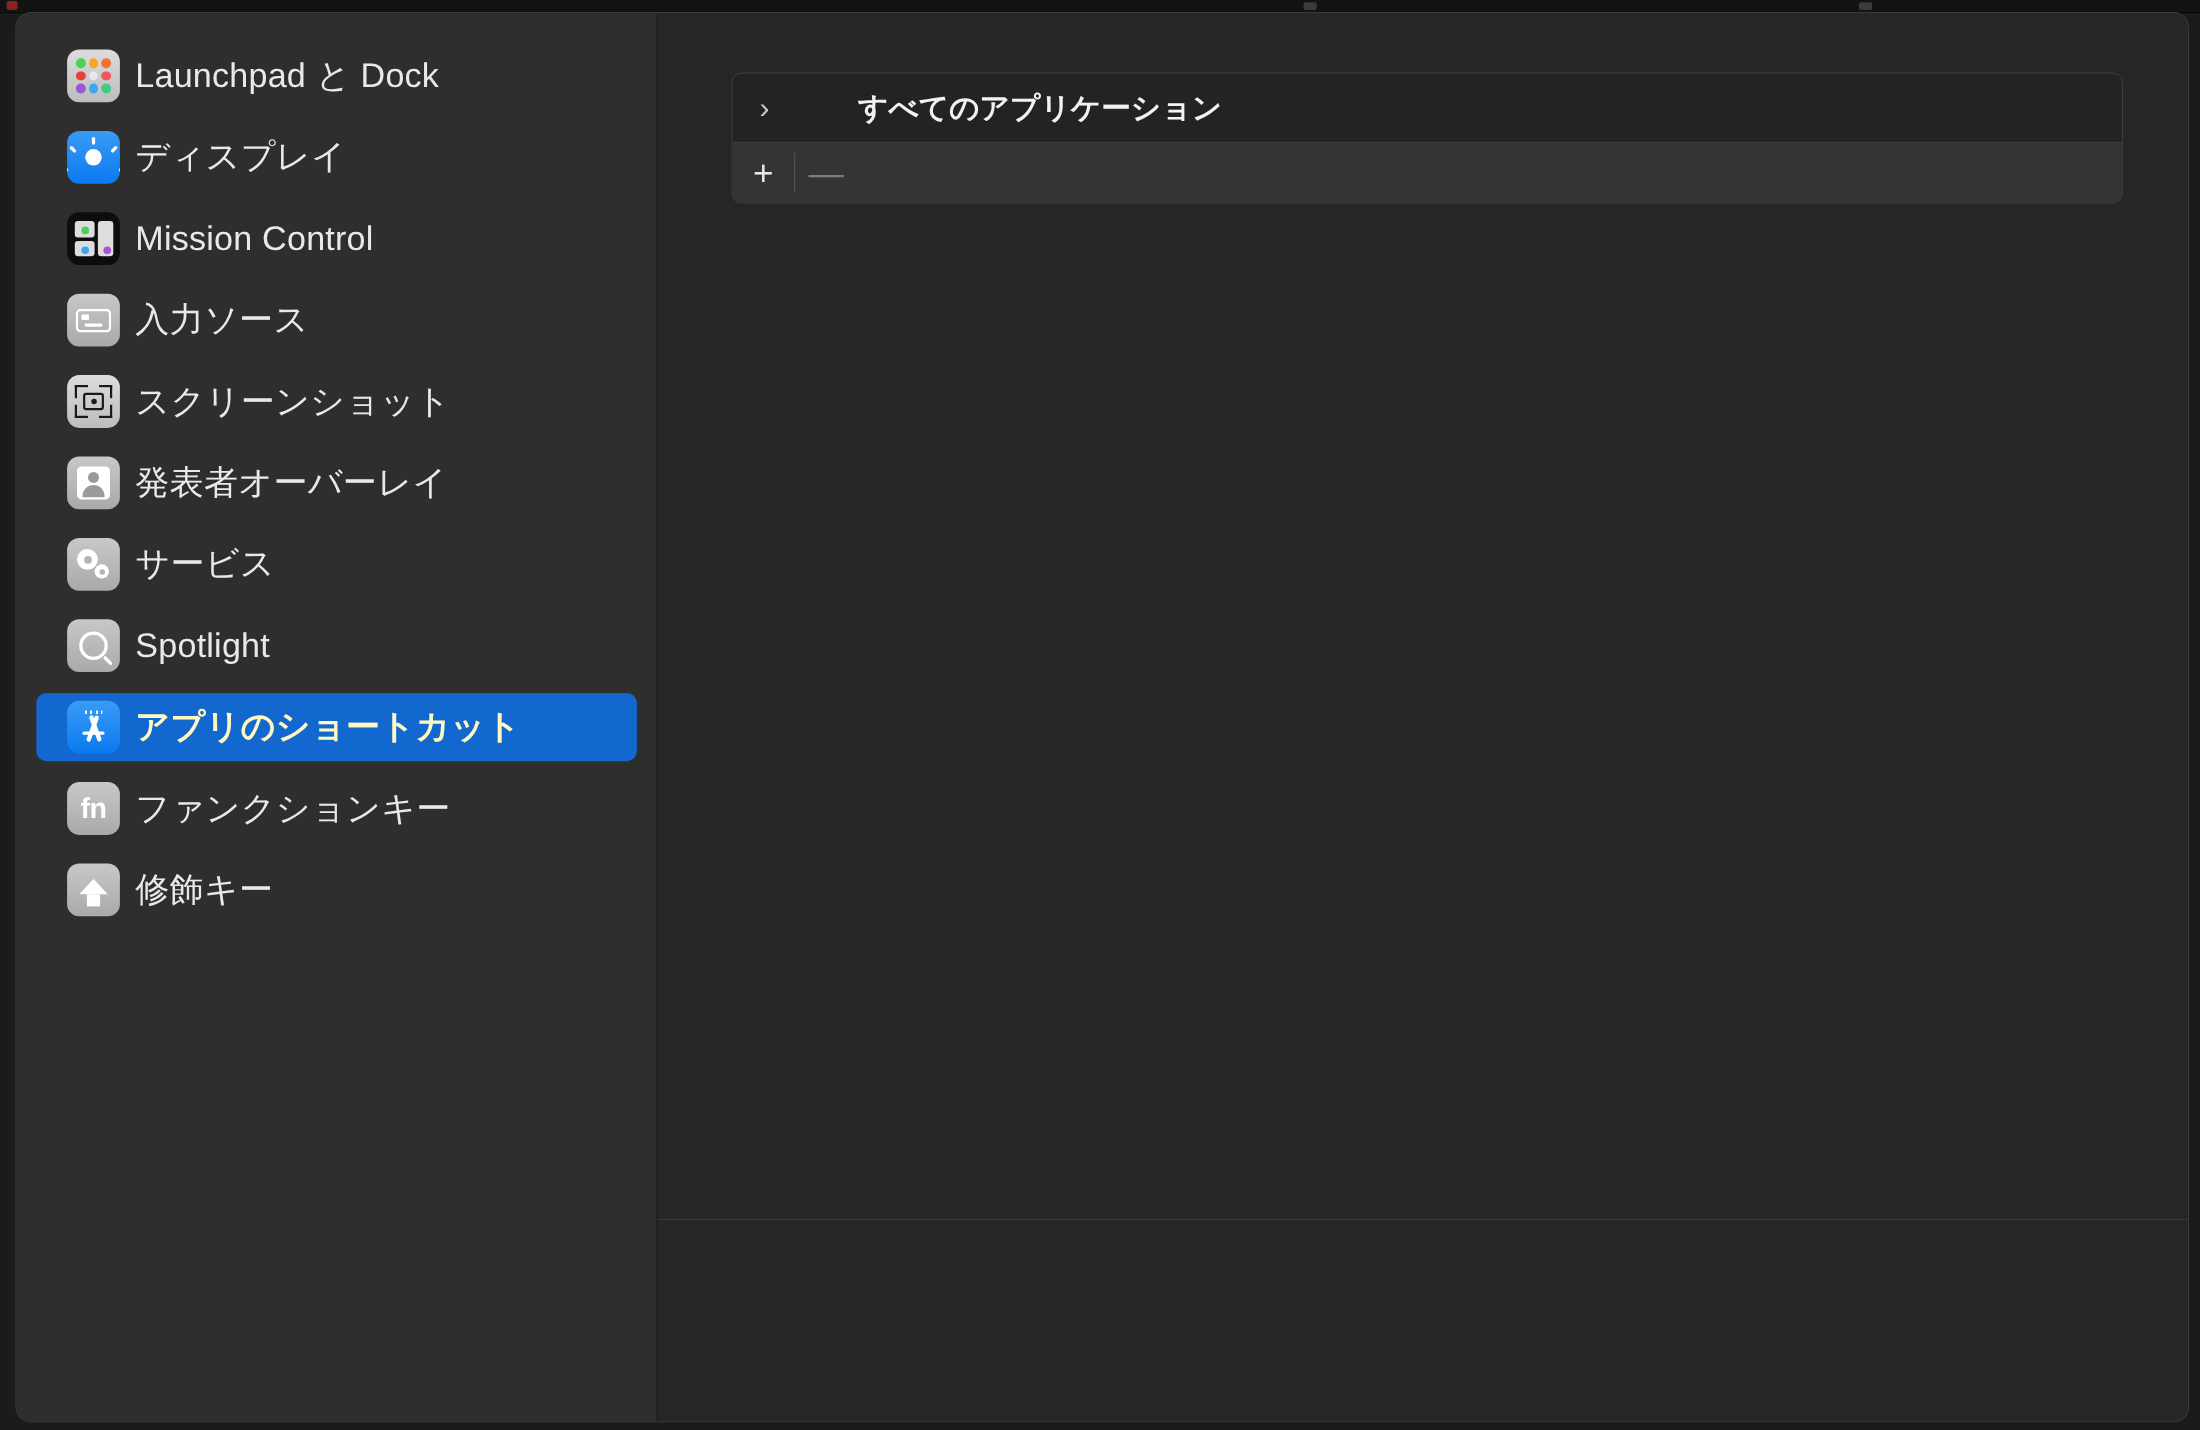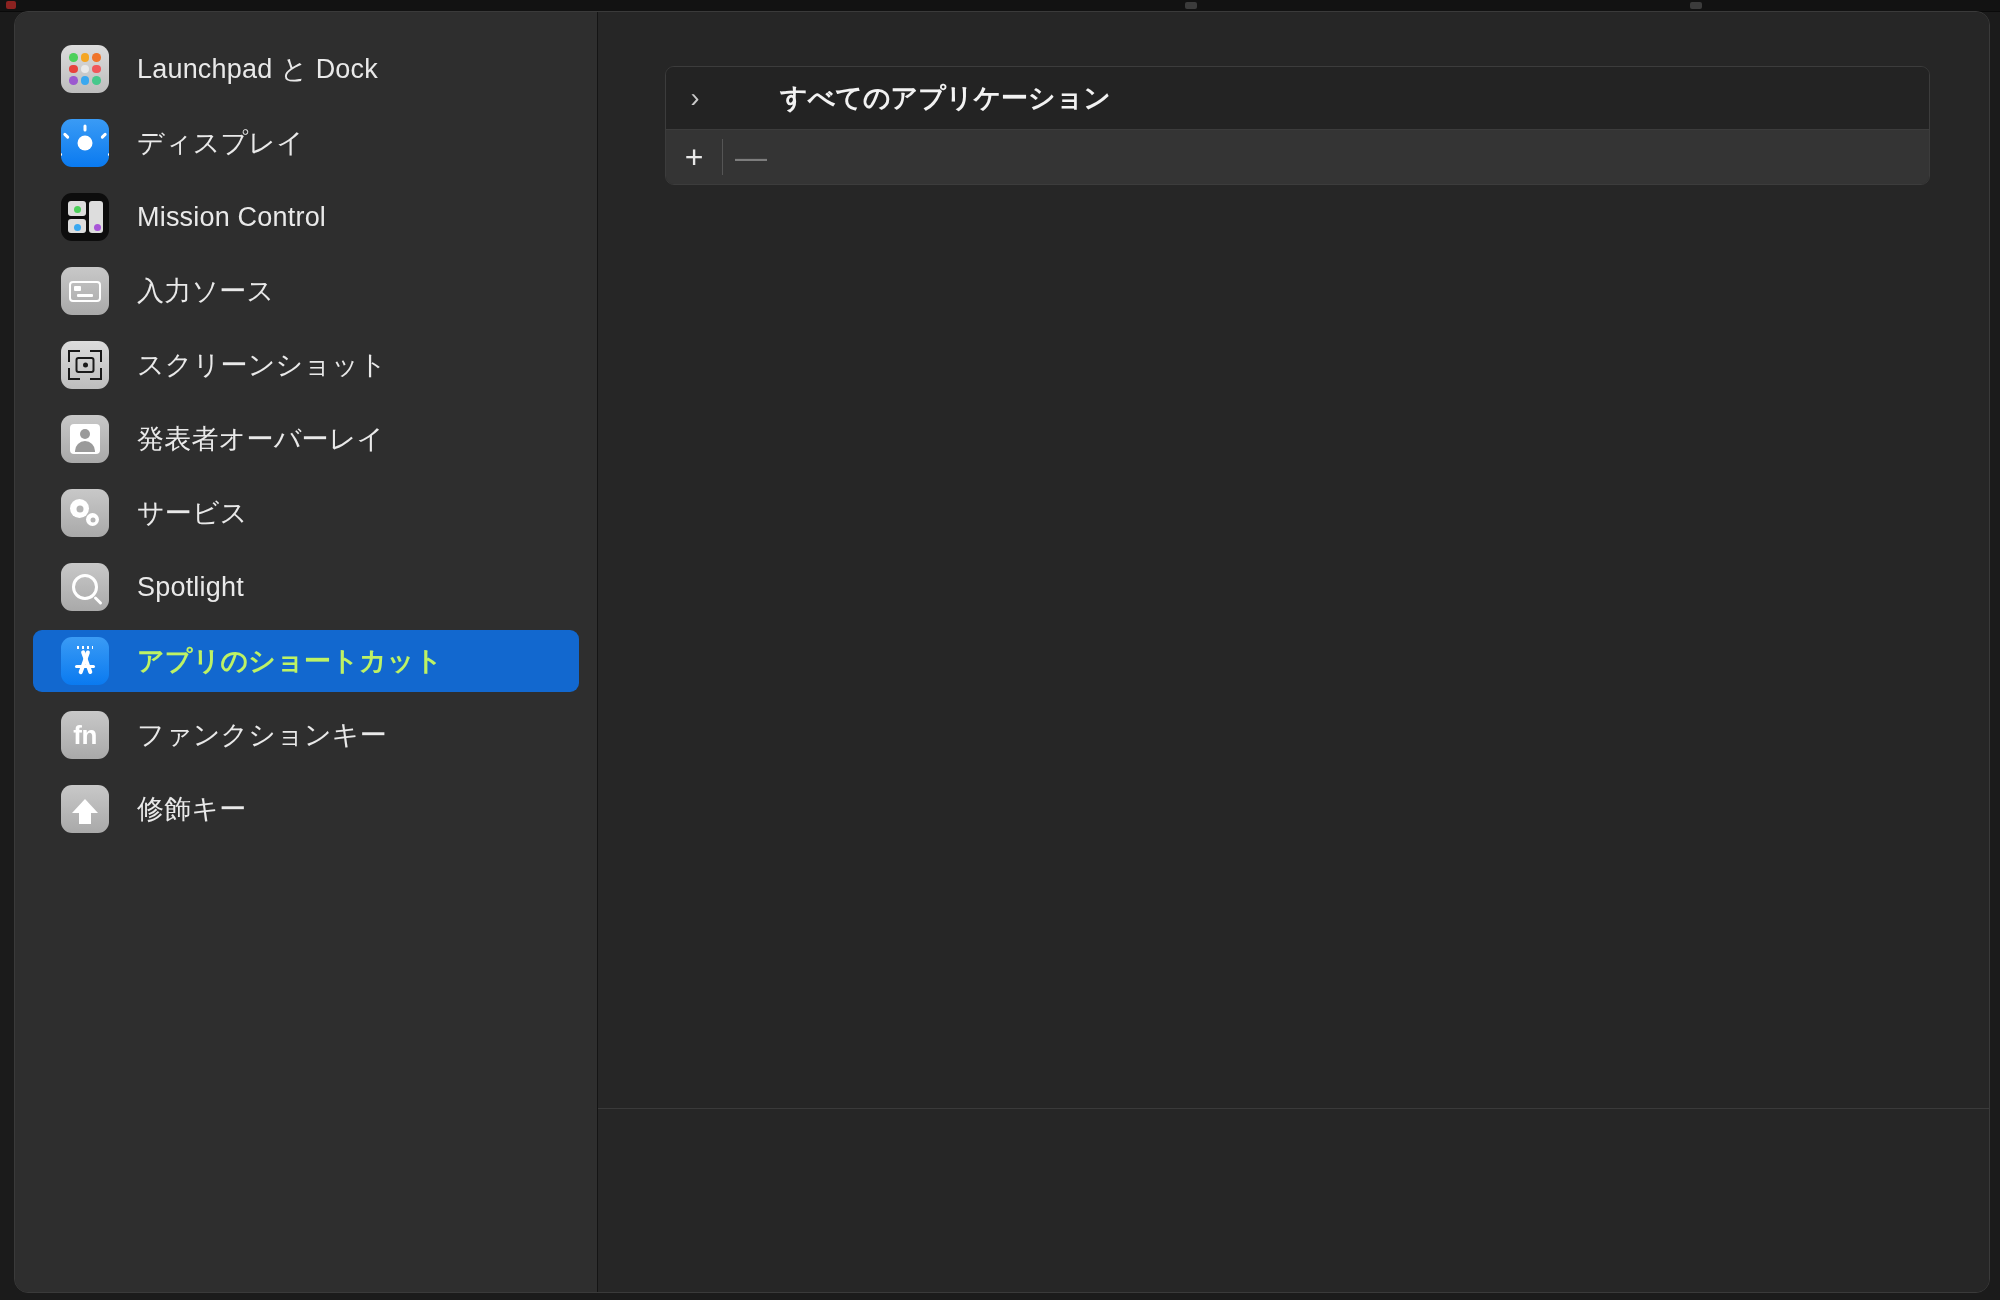--- a/index.html
+++ b/index.html
@@ -78,28 +78,28 @@
     margin: 0 18px 12px 18px;
     padding-left: 28px;
     border-radius: 9px;
     box-sizing: border-box;
     cursor: default;
   }
   .side-item.selected {
     background: #1268cf;
   }
   .side-label {
-    margin-left: 28px;
-    font-size: 27px;
+    margin-left: 14px;
+    font-size: 31px;
     color: #e9e9e9;
     letter-spacing: .2px;
     white-space: nowrap;
   }
   .side-item.selected .side-label {
-    color: #bef264;
+    color: #fef9c3;
     font-weight: 600;
   }
 
   
   .tile {
     width: 48px;
     height: 48px;
     border-radius: 11px;
     flex: 0 0 48px;
     position: relative;

